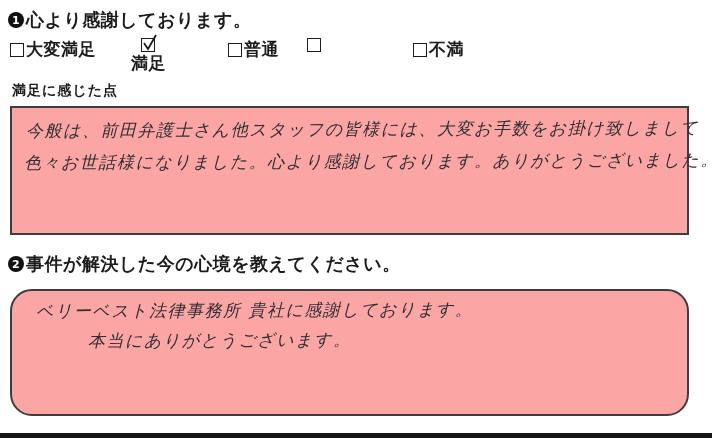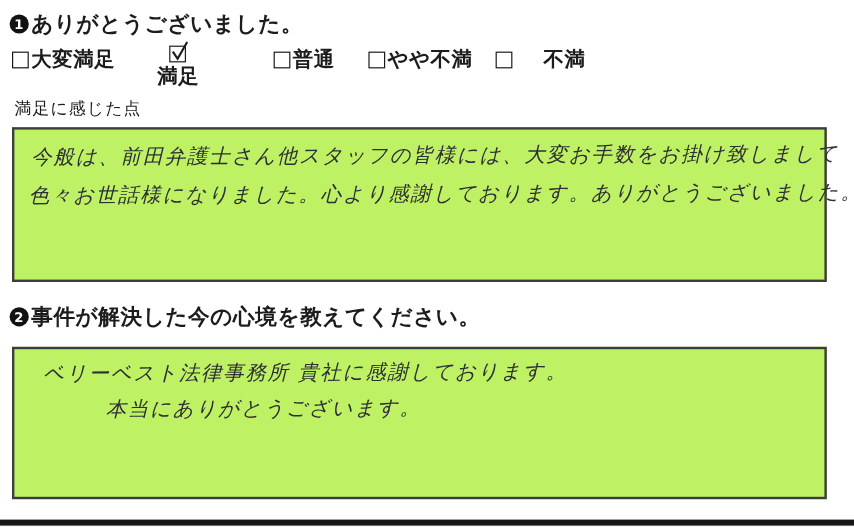--- a/index.html
+++ b/index.html
@@ -70,29 +70,29 @@
     position: absolute;
     left: -1px;
     top: -6px;
     width: 17px;
     height: 19px;
   }
   .answer-label {
     position: absolute;
     left: 12px;
     font-size: 14px;
-    font-weight: 400;
+    font-weight: 700;
     letter-spacing: 1px;
   }
   .answer-box {
     position: absolute;
     left: 10px;
     width: 679px;
     border: 2px solid #3d3d3d;
-    background: #bef264;
+    background: #fca5a5;
   }
   .hw-line {
     position: absolute;
     white-space: nowrap;
     font-family: "DejaVu Sans", sans-serif;
     font-style: italic;
     font-size: 17px;
     letter-spacing: 1.5px;
     color: #2e2e35;
     transform: rotate(-0.25deg);
@@ -106,21 +106,21 @@
     background: #161616;
   }
 </style>
 </head>
 <body>
 
 <div class="page">
 
   <div class="q-title" style="top:8px;">
     <span class="qnum">1</span>
-    <span>ありがとうございました。</span>
+    <span>心より感謝しております。</span>
   </div>
 
   <div class="options-row">
 
     <span class="option" style="left:10px;">
       <span class="cb">
         
       </span>
       <span>大変満足</span>
     </span>
@@ -138,44 +138,43 @@
       <span class="cb">
         
       </span>
       <span>普通</span>
     </span>
 
     <span class="option" style="left:307px;">
       <span class="cb">
         
       </span>
-      <span>やや不満</span>
     </span>
 
-    <span class="option" style="left:413px;gap:24px;">
+    <span class="option" style="left:413px;">
       <span class="cb">
         
       </span>
       <span>不満</span>
     </span>
 
   </div>
 
   <div class="answer-label" style="top:82px;">満足に感じた点</div>
 
   <div class="answer-box" style="top:106px; height:129px;">
     <span class="hw-line" style="left:14px; top:10px;">今般は、前田弁護士さん他スタッフの皆様には、大変お手数をお掛け致しまして</span>
     <span class="hw-line" style="left:12px; top:42px;">色々お世話様になりました。心より感謝しております。ありがとうございました。</span>
   </div>
 
   <div class="q-title" style="top:252px;">
     <span class="qnum">2</span>
     <span>事件が解決した今の心境を教えてください。</span>
   </div>
 
-  <div class="answer-box" style="top:289px; height:127px;">
+  <div class="answer-box" style="top:289px; height:127px;border-radius:22px;">
     <span class="hw-line" style="left:24px; top:8px;">ベリーベスト法律事務所 貴社に感謝しております。</span>
     <span class="hw-line" style="left:76px; top:38px;">本当にありがとうございます。</span>
   </div>
 
   <div class="bottom-rule"></div>
 
 </div>
 
 </body></html>

